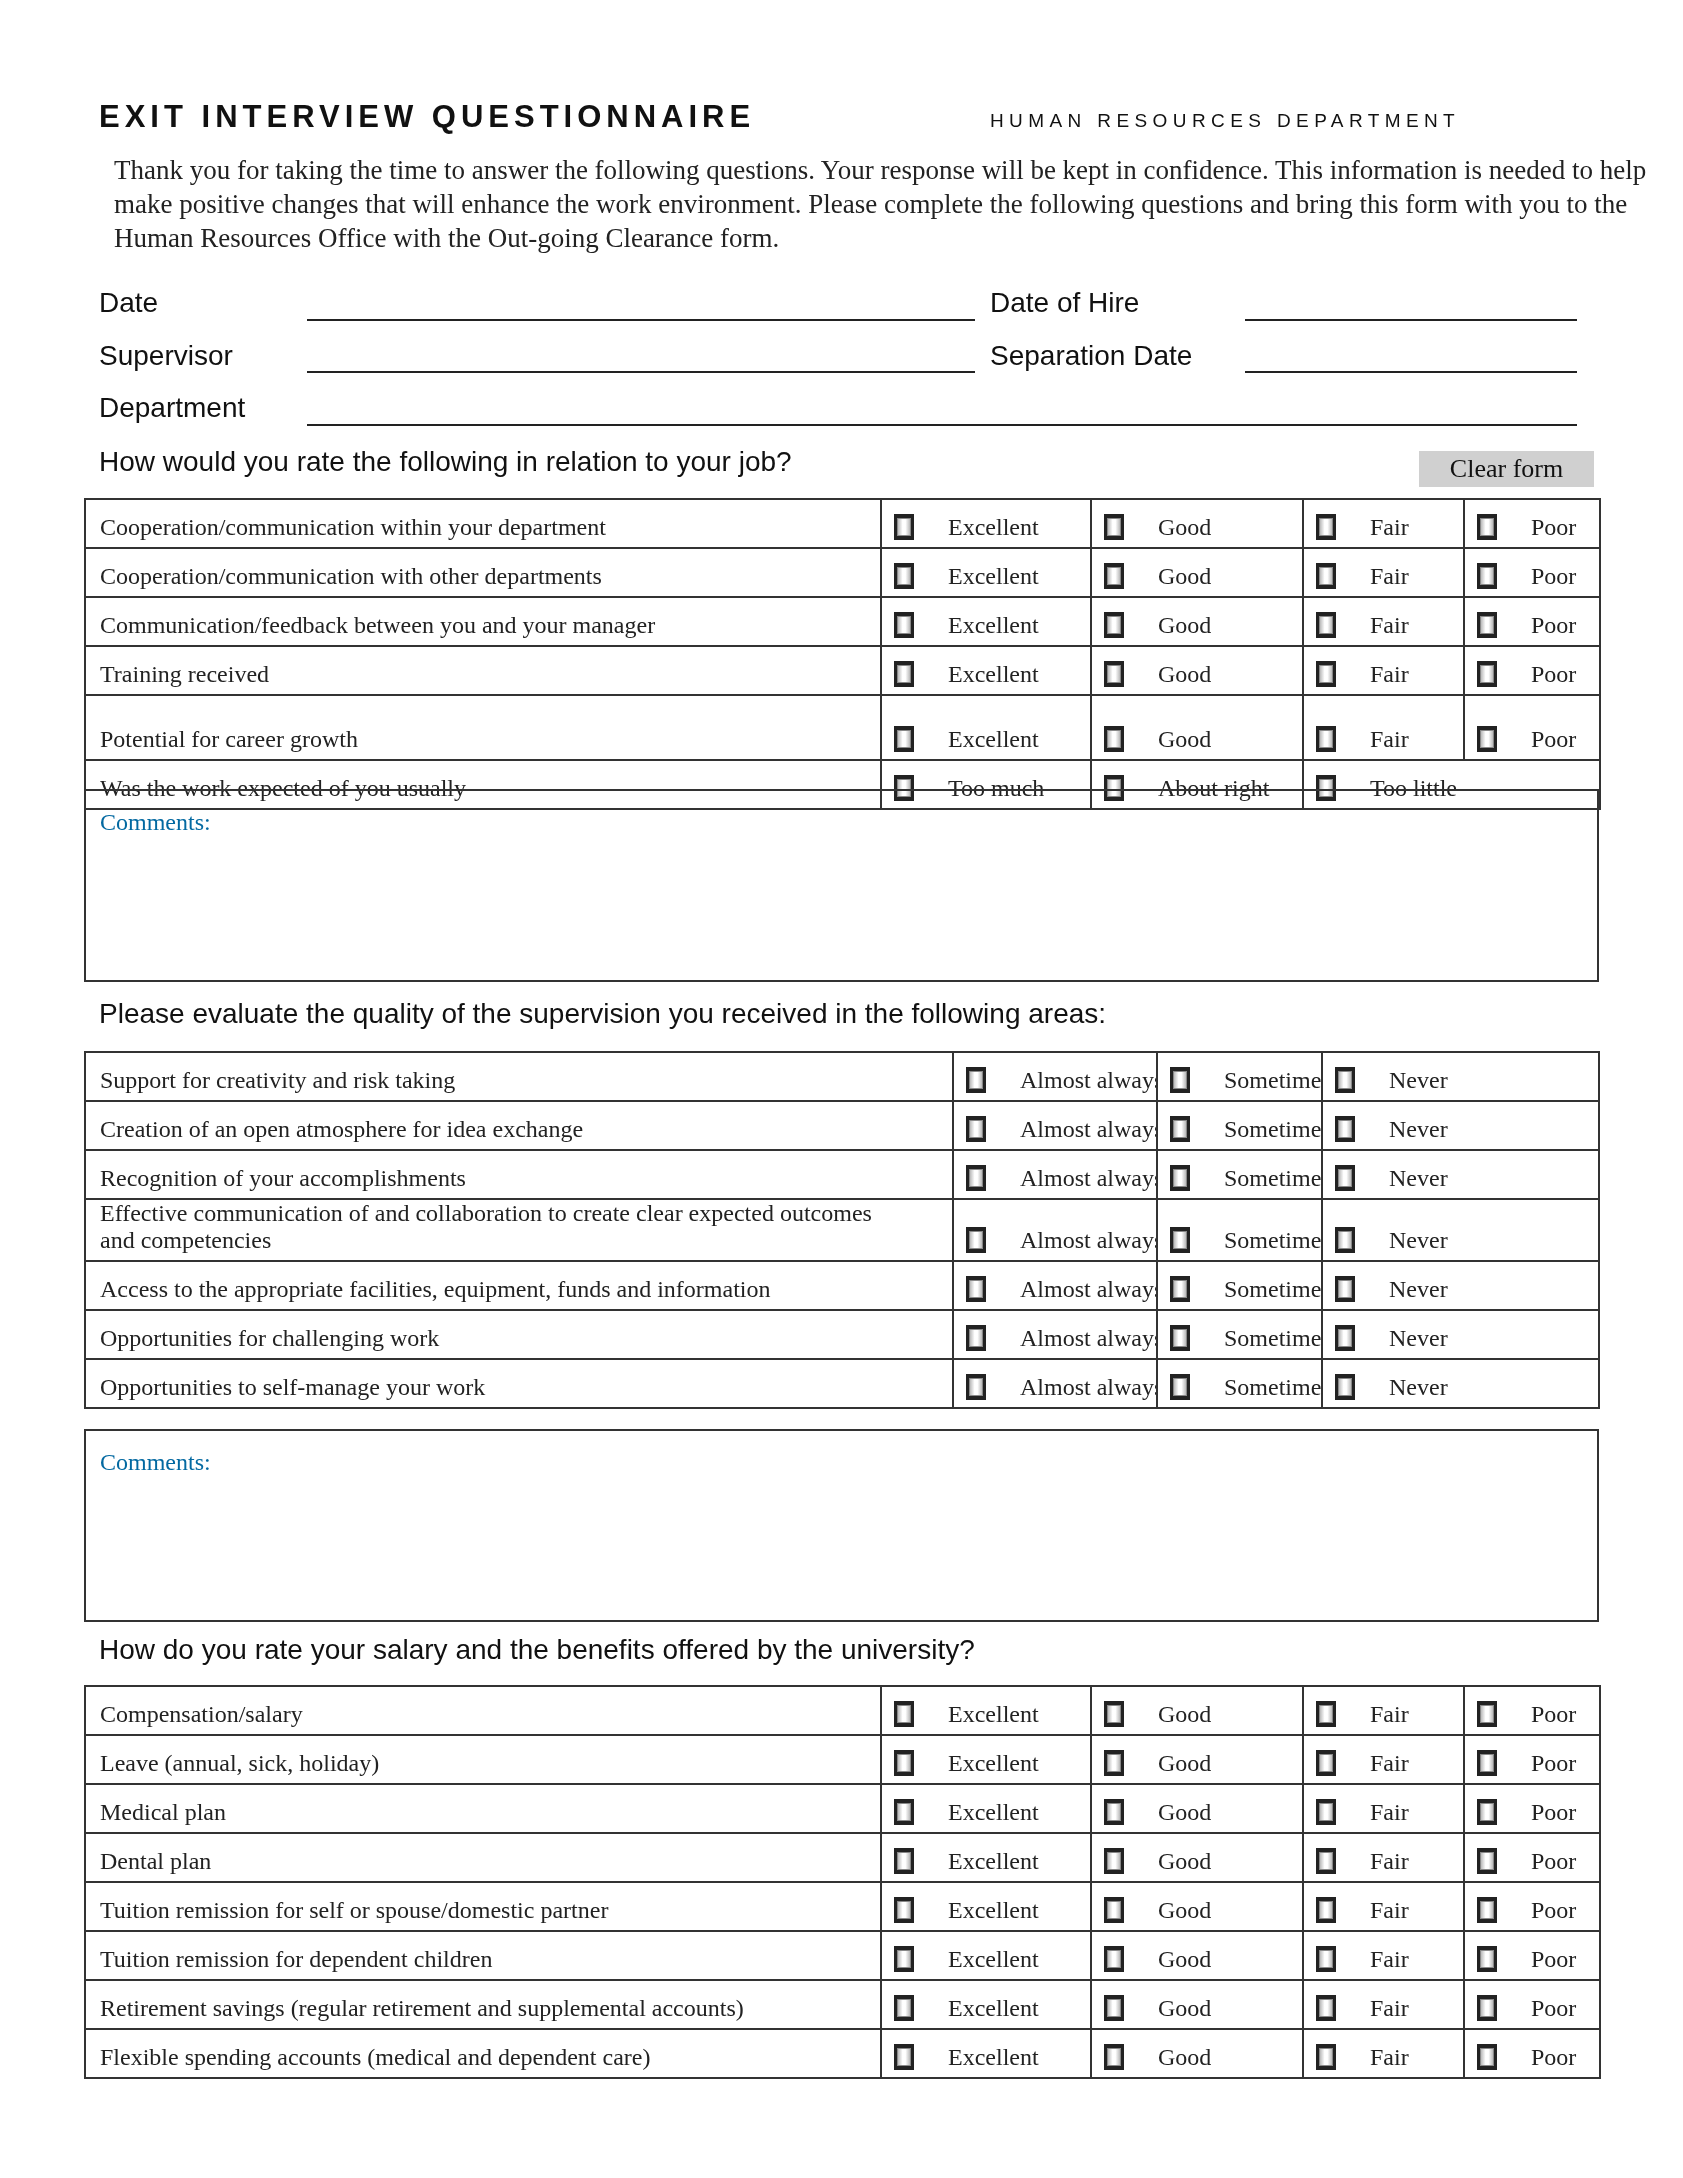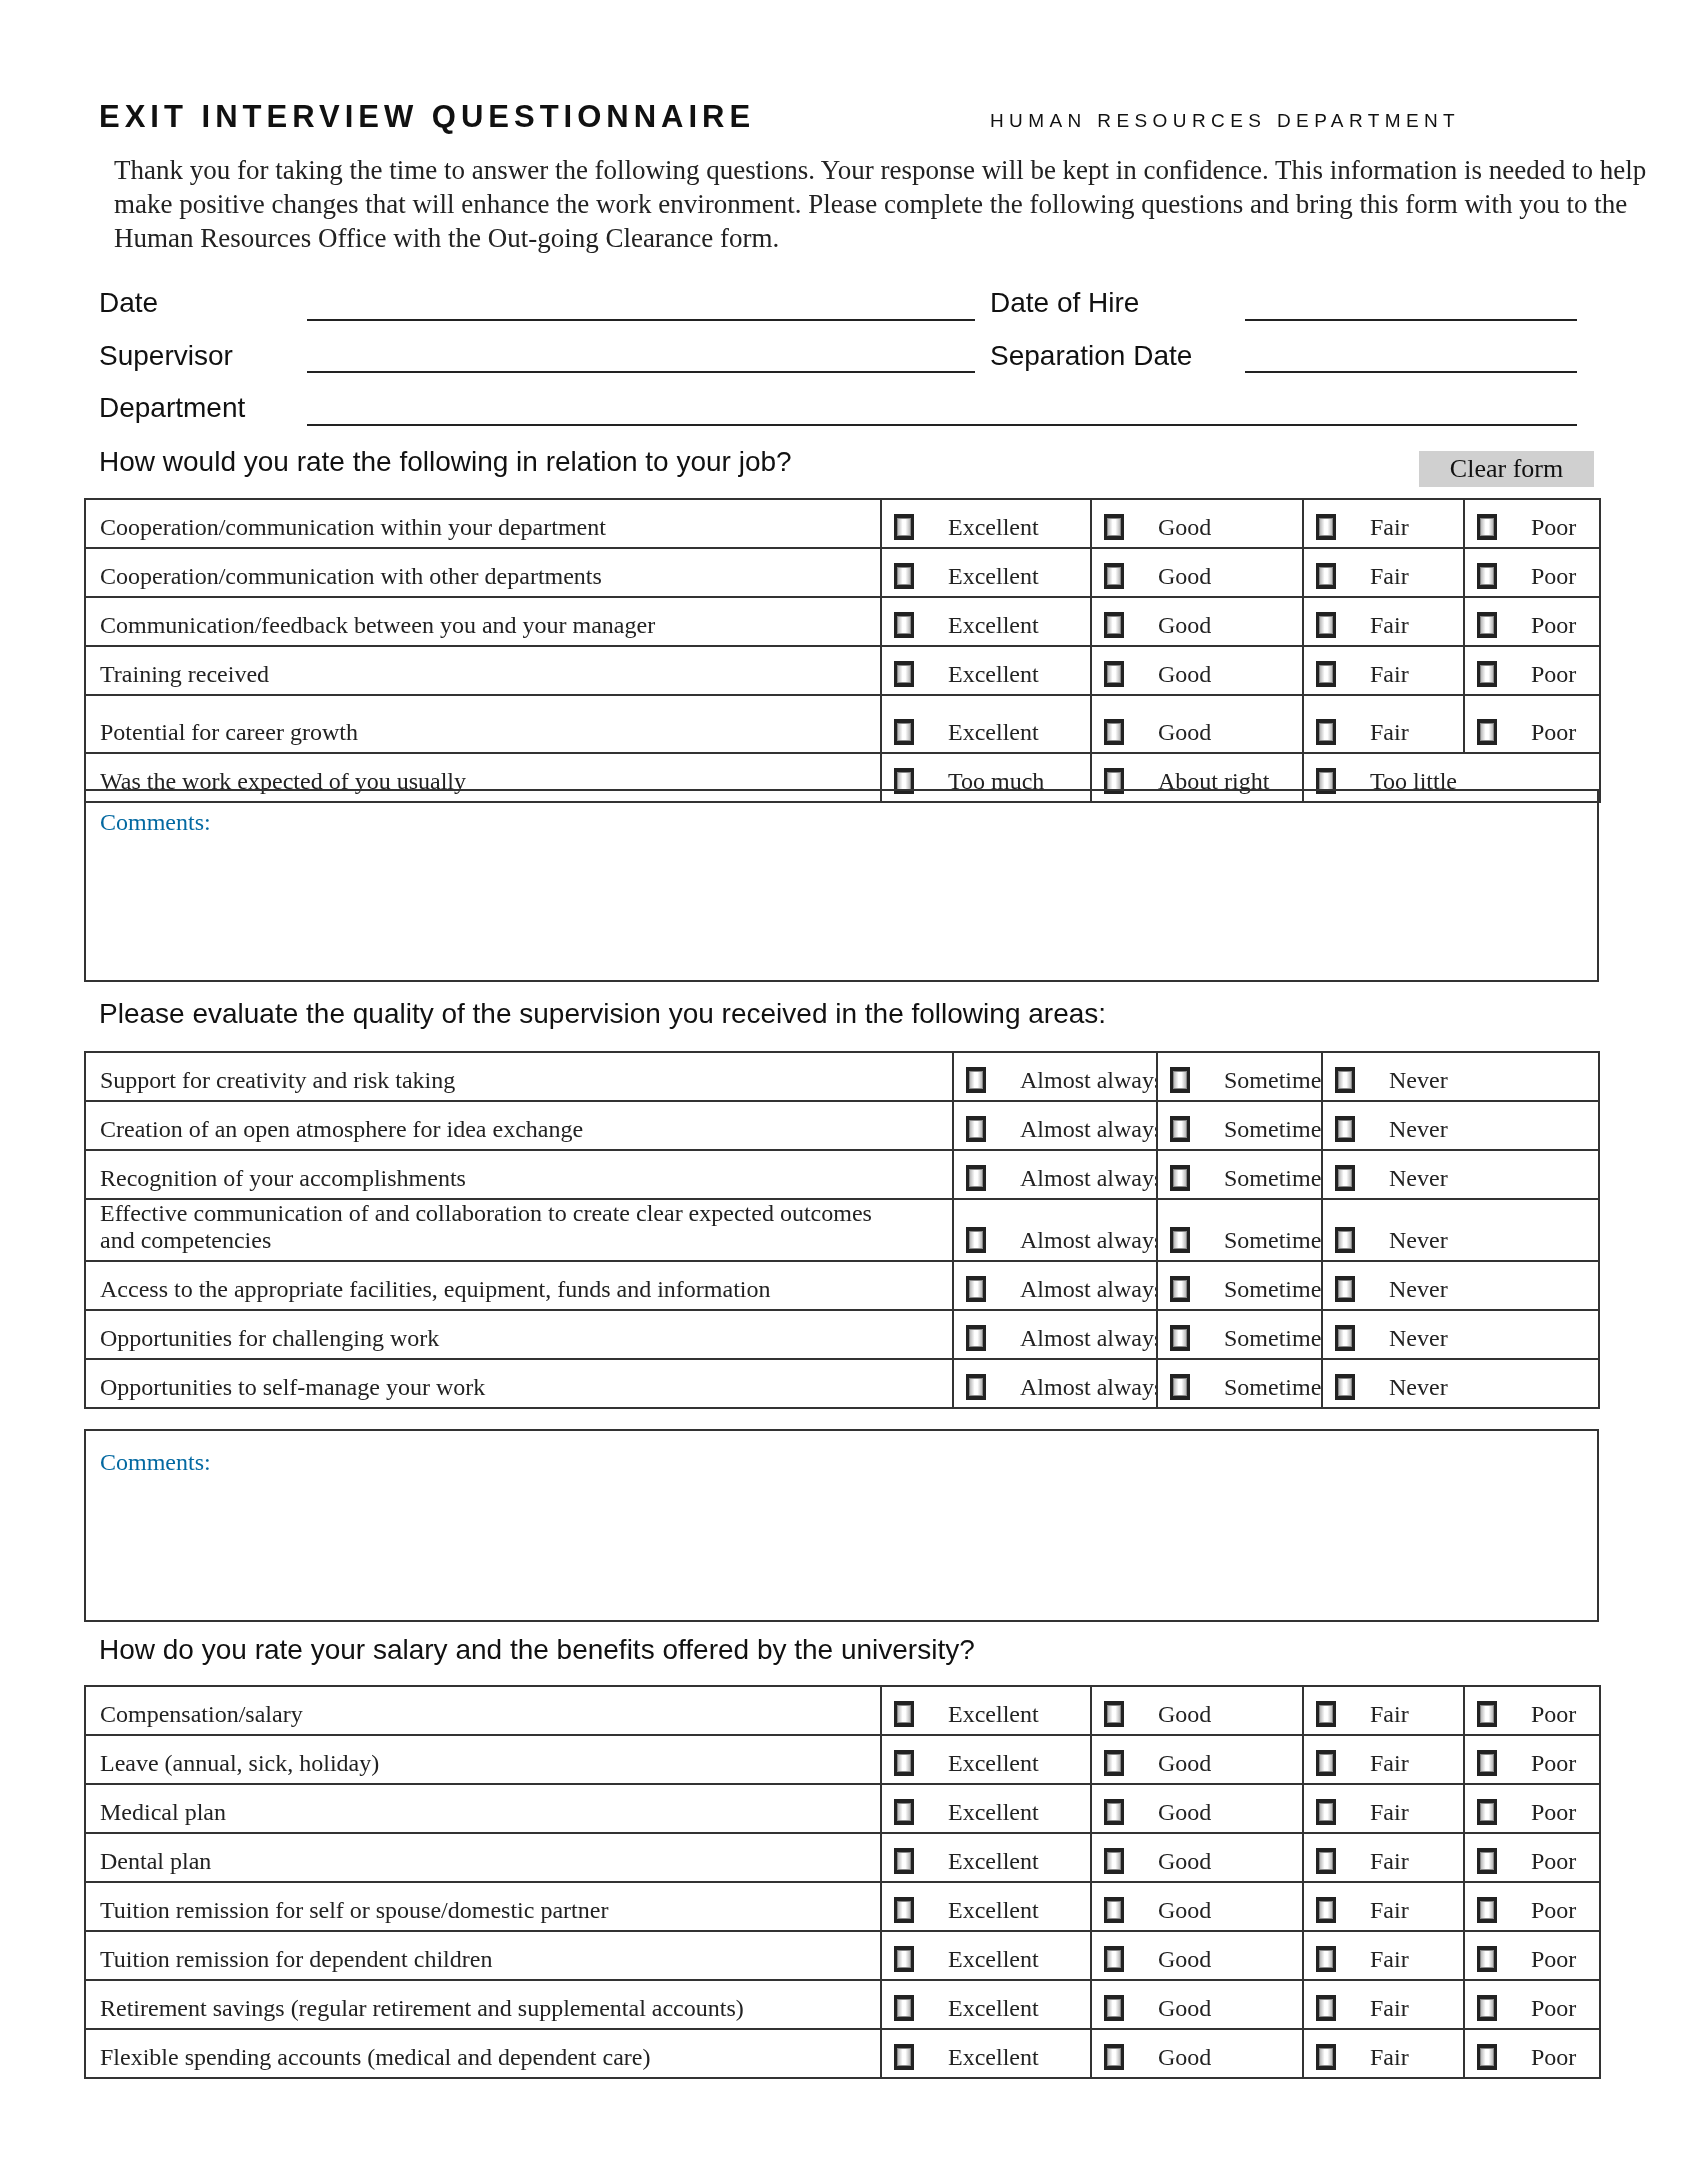--- a/index.html
+++ b/index.html
@@ -73,21 +73,21 @@
         <td class="opt"><span class="cb"></span><span>Fair</span></td>
         <td class="opt"><span class="cb"></span><span>Poor</span></td>
       </tr>
       <tr style="height: 49px; margin-left: 28px;">
         <td class="q"><span>Training received</span></td>
         <td class="opt"><span class="cb"></span><span>Excellent</span></td>
         <td class="opt"><span class="cb"></span><span>Good</span></td>
         <td class="opt"><span class="cb"></span><span>Fair</span></td>
         <td class="opt"><span class="cb"></span><span>Poor</span></td>
       </tr>
-      <tr style="height: 58px;">
+      <tr style="height: 65px;">
         <td class="q"><span>Potential for career growth</span></td>
         <td class="opt"><span class="cb"></span><span>Excellent</span></td>
         <td class="opt"><span class="cb"></span><span>Good</span></td>
         <td class="opt"><span class="cb"></span><span>Fair</span></td>
         <td class="opt"><span class="cb"></span><span>Poor</span></td>
       </tr>
       <tr style="height: 49px;">
         <td class="q">Was the work expected of you usually</td>
         <td class="opt"><span class="cb"></span><span>Too much</span></td>
         <td class="opt"><span class="cb"></span><span>About right</span></td>

